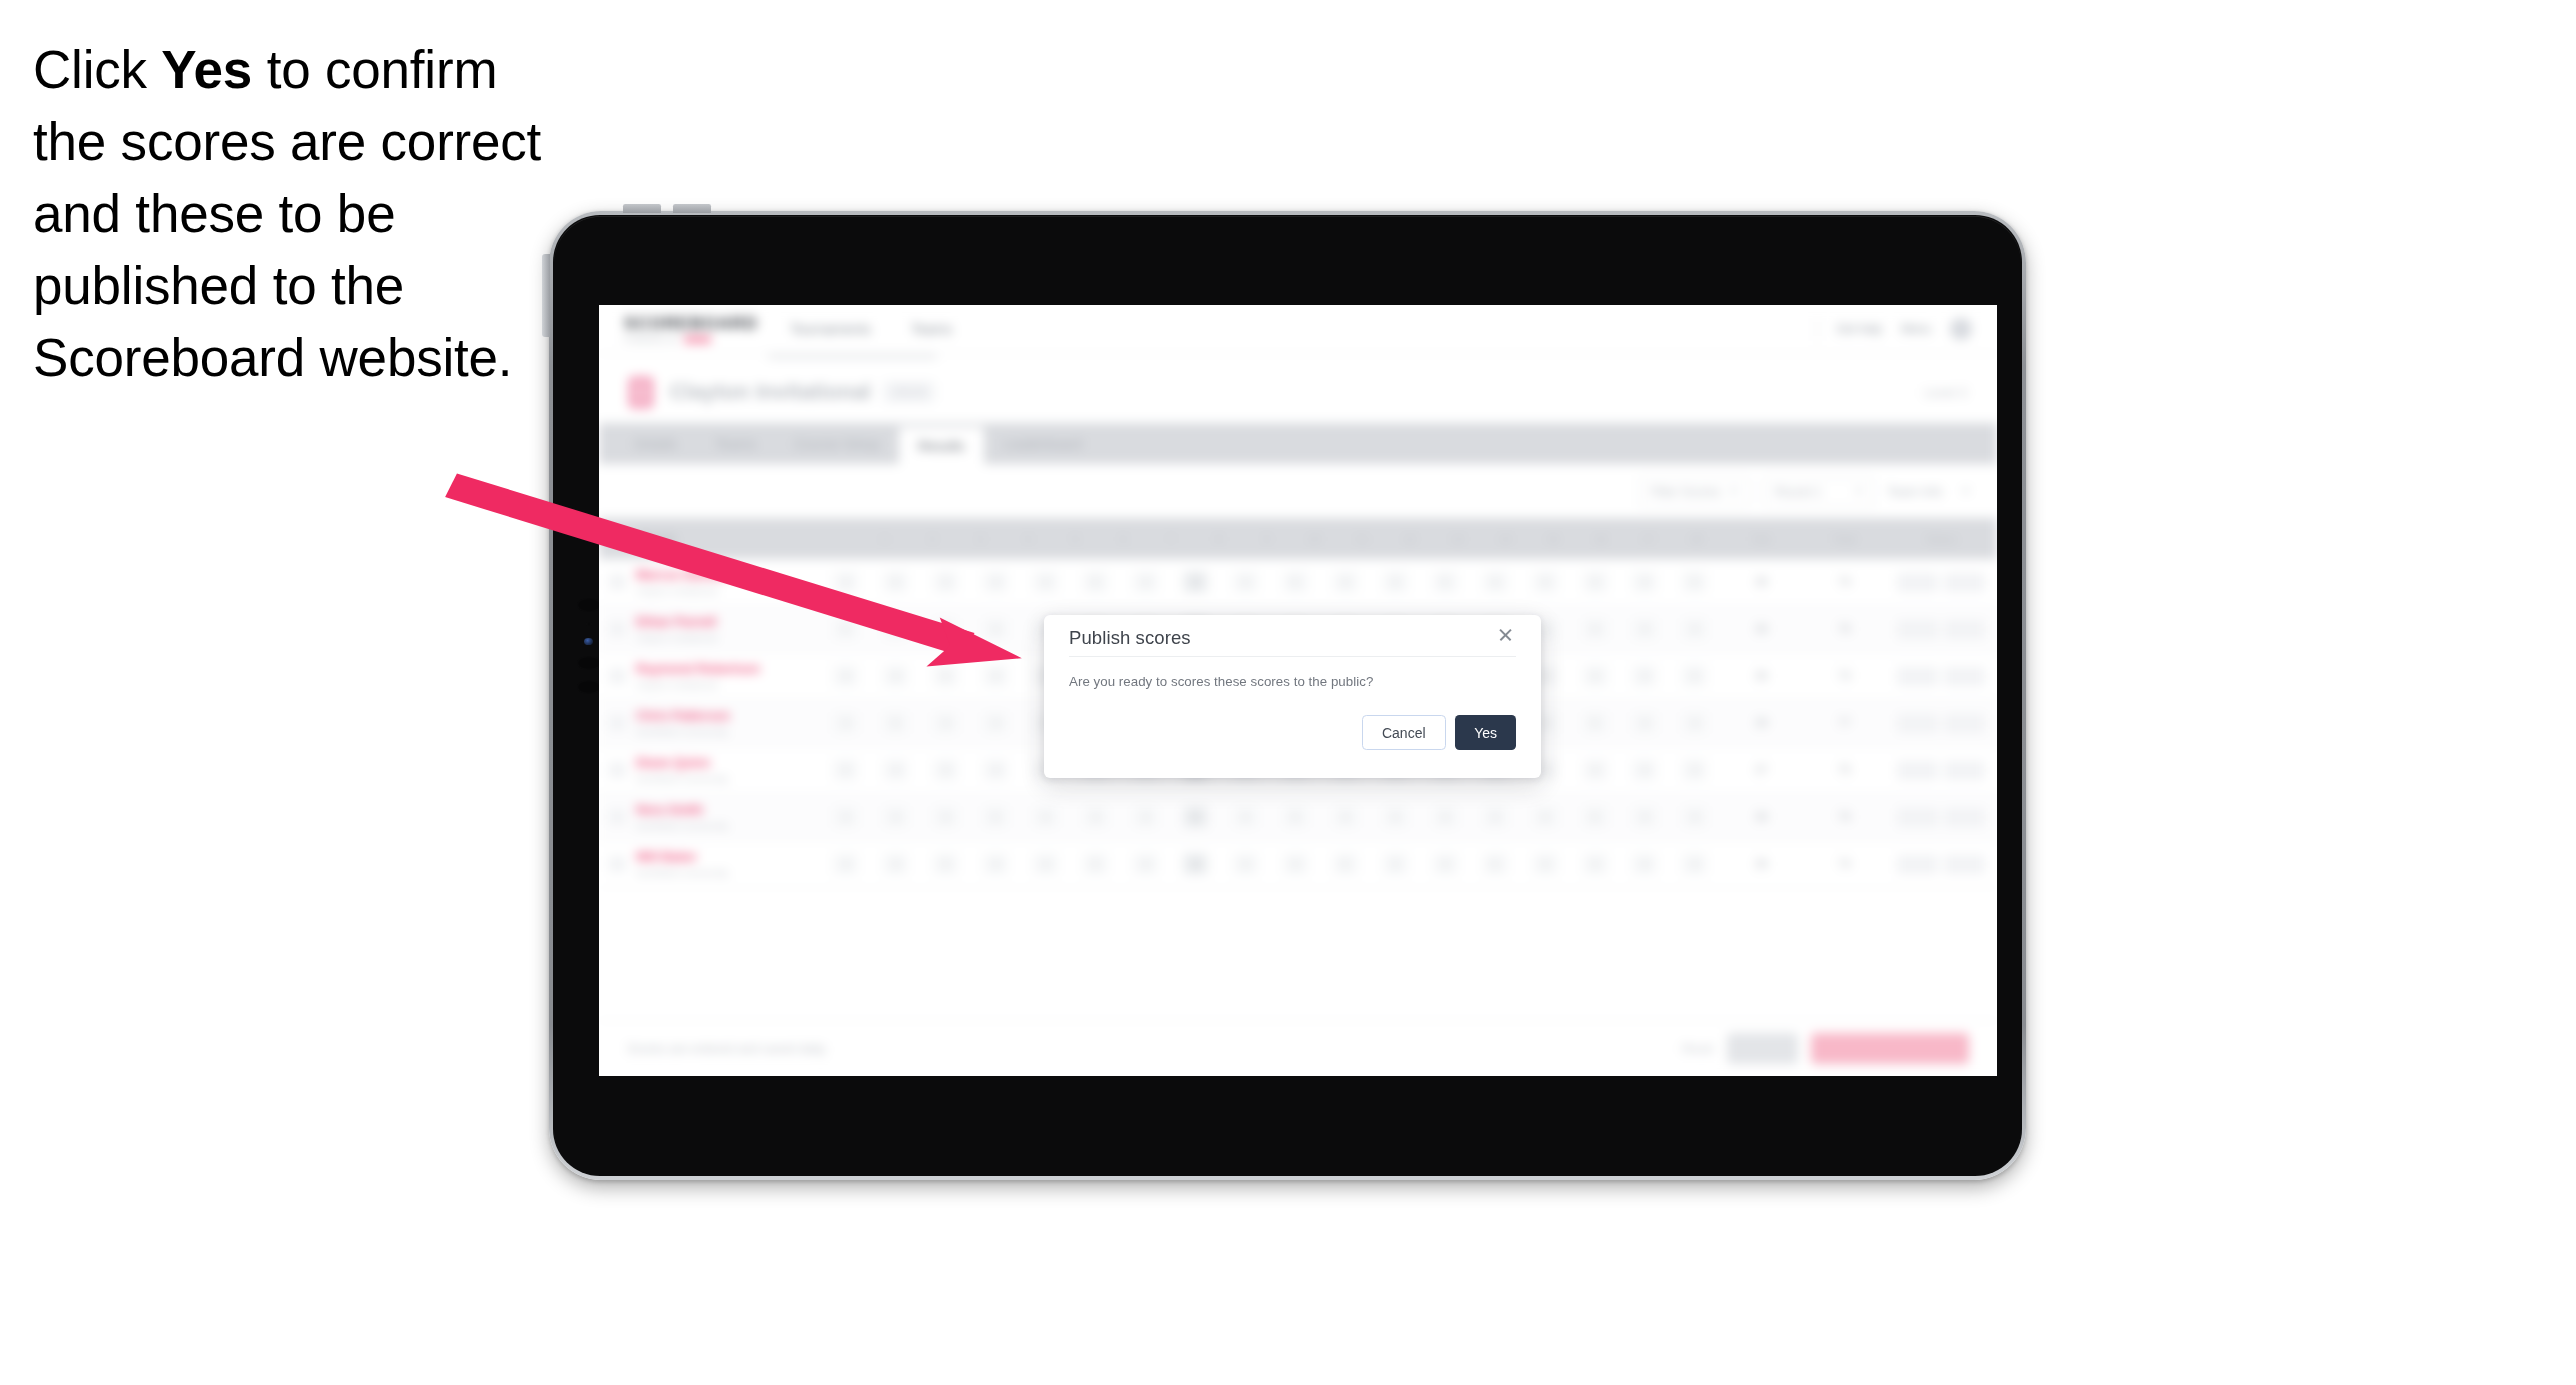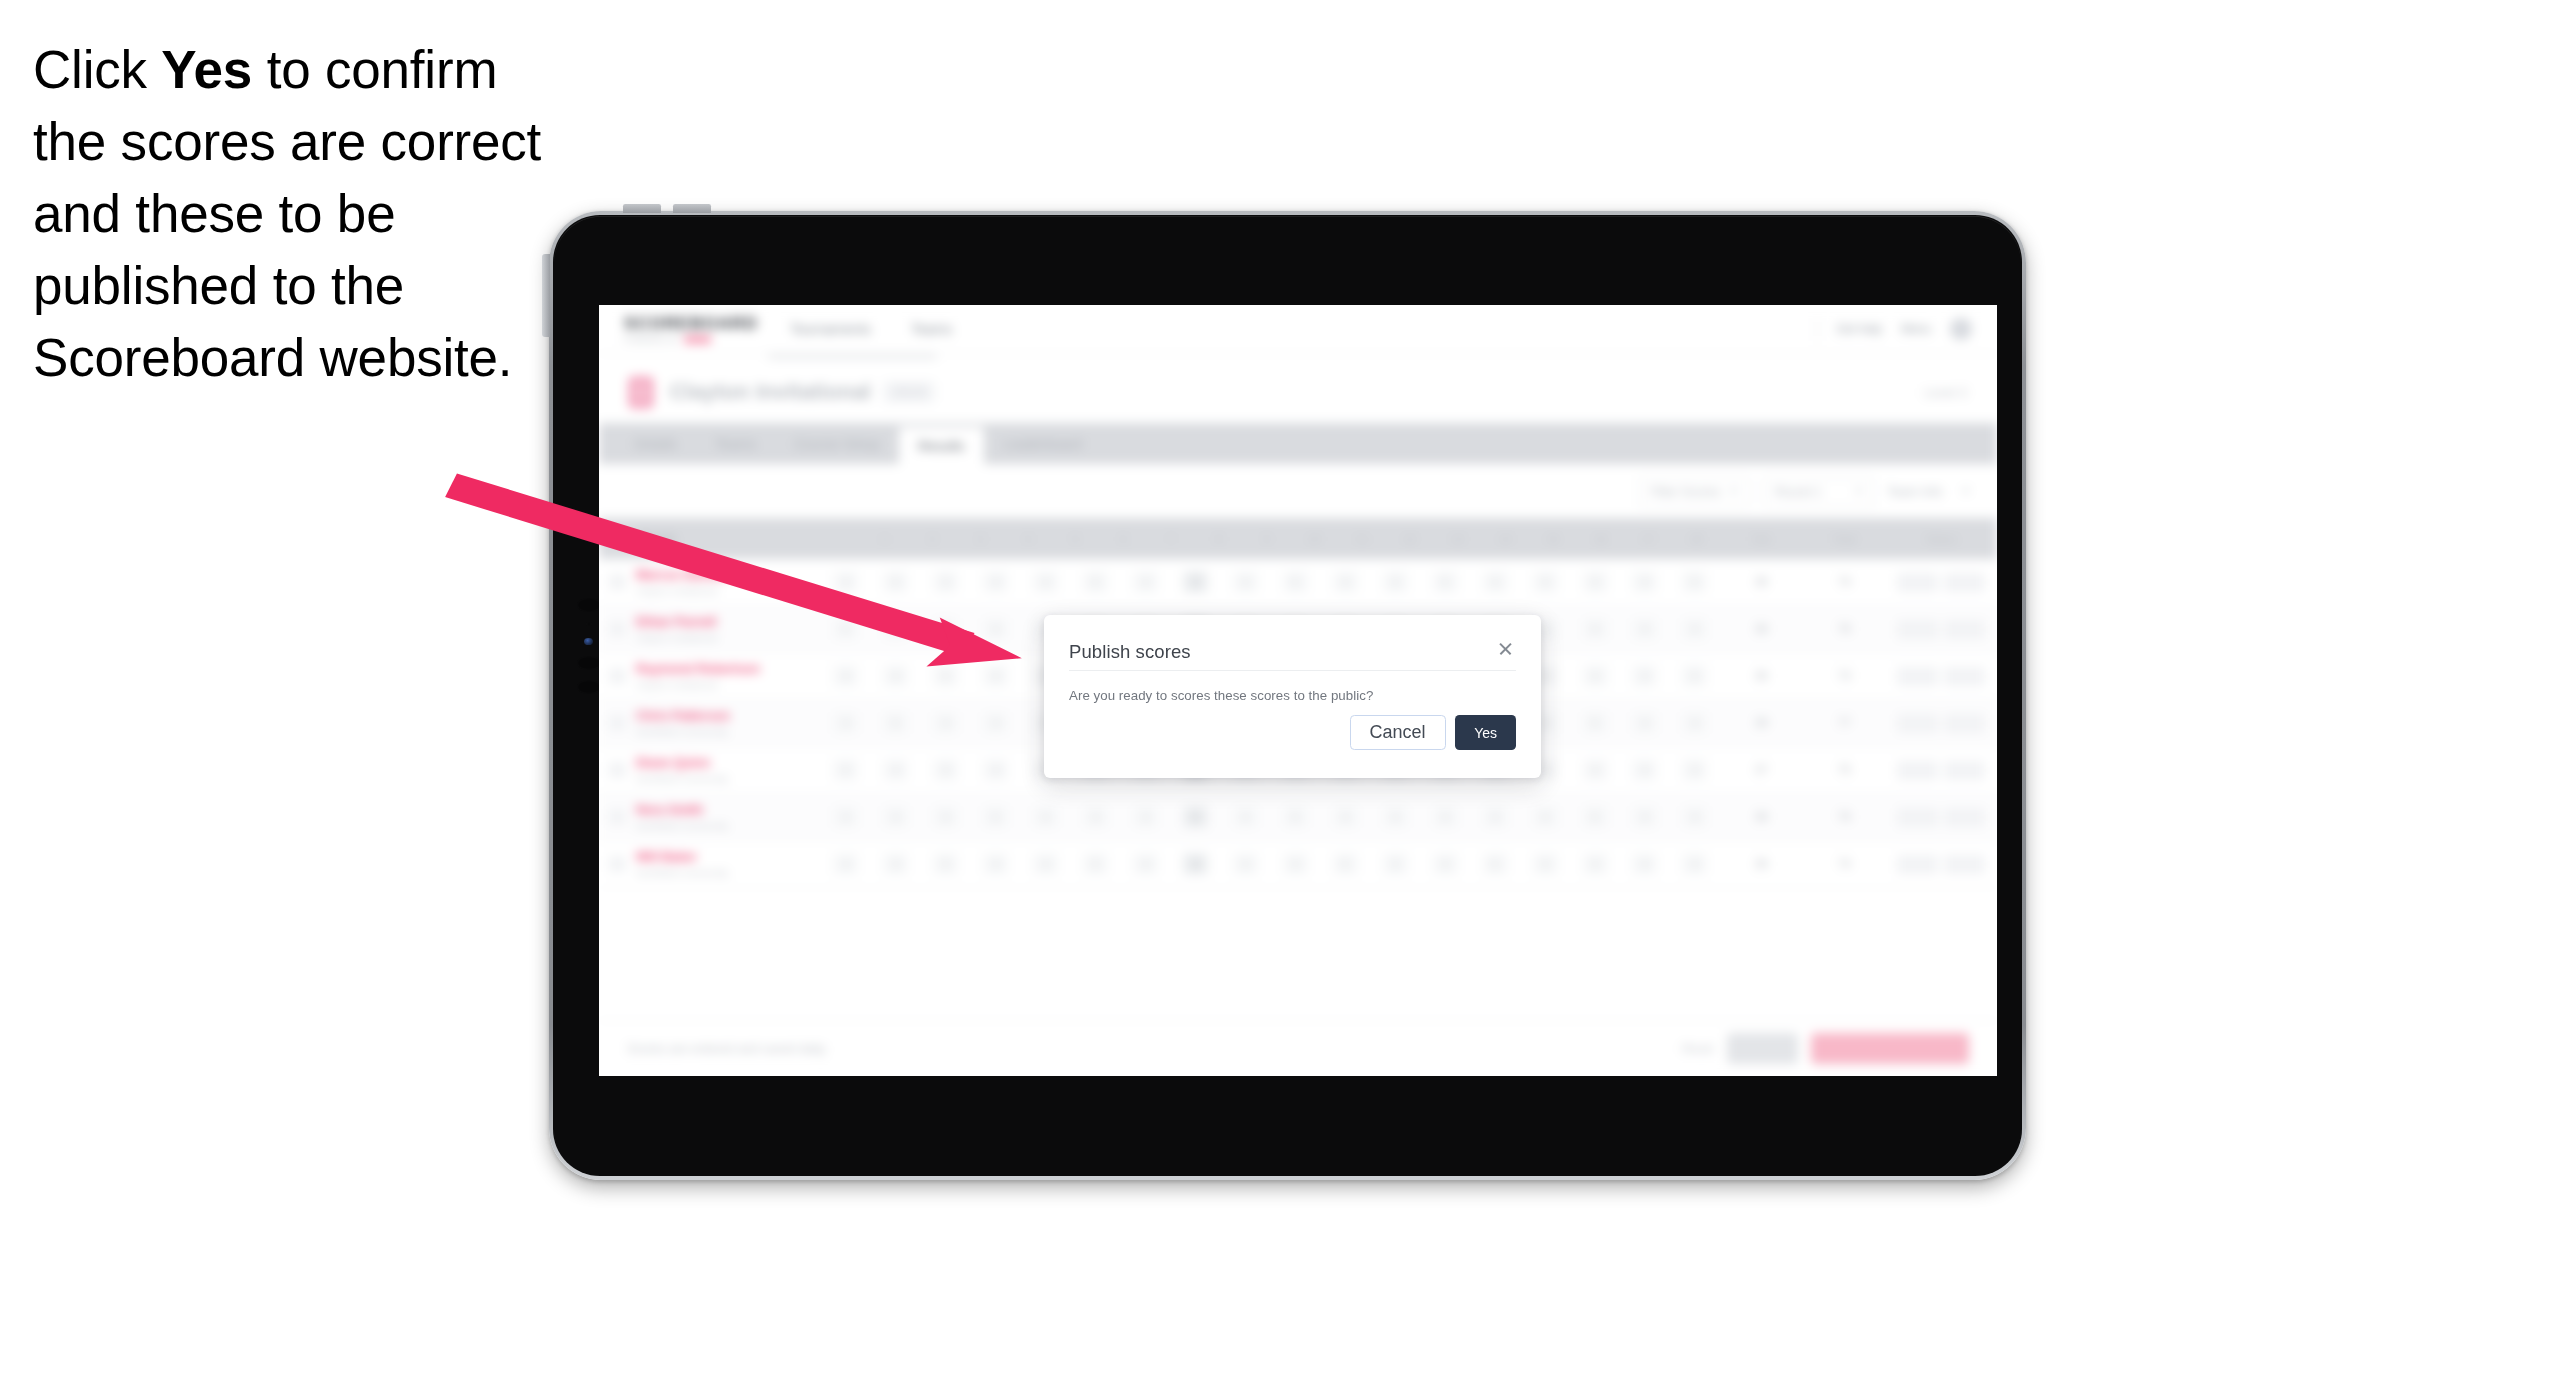--- a/index.html
+++ b/index.html
@@ -368,21 +368,21 @@
   #modal {
     position: absolute;
     left: 445px;
     top: 310px;
     width: 497px;
     height: 163px;
     background: #ffffff;
     border-radius: 6px;
     box-shadow: 0 7.4px 25px rgba(30,34,45,0.16), 0 1.5px 7.4px rgba(30,34,45,0.10);
     box-sizing: border-box;
-    padding: 27px 25px 0 25px;
+    padding: 13px 25px 0 25px;
   }
   #modal-header {
     display: flex;
     align-items: flex-start;
     border-bottom: 0.7px solid #eceef0;
     padding-bottom: 8.1px;
   }
   #modal-title {
     font-size: 18.5px;
     color: #3f444c;
@@ -420,21 +420,21 @@
     align-items: center;
     gap: 9.6px;
   }
   #btn-cancel {
     height: 35px;
     padding: 0 19px;
     border: 0.7px solid #c9d7ee;
     border-radius: 4.4px;
     background: #ffffff;
     color: #434a54;
-    font-size: 18px;
+    font-size: 14px;
     font-family: "Liberation Sans", sans-serif;
     cursor: pointer;
     display: flex; align-items: center; justify-content: center;
   }
   #btn-yes {
     height: 35px;
     padding: 0 19px;
     border: none;
     border-radius: 4.4px;
     background: #2b384c;

